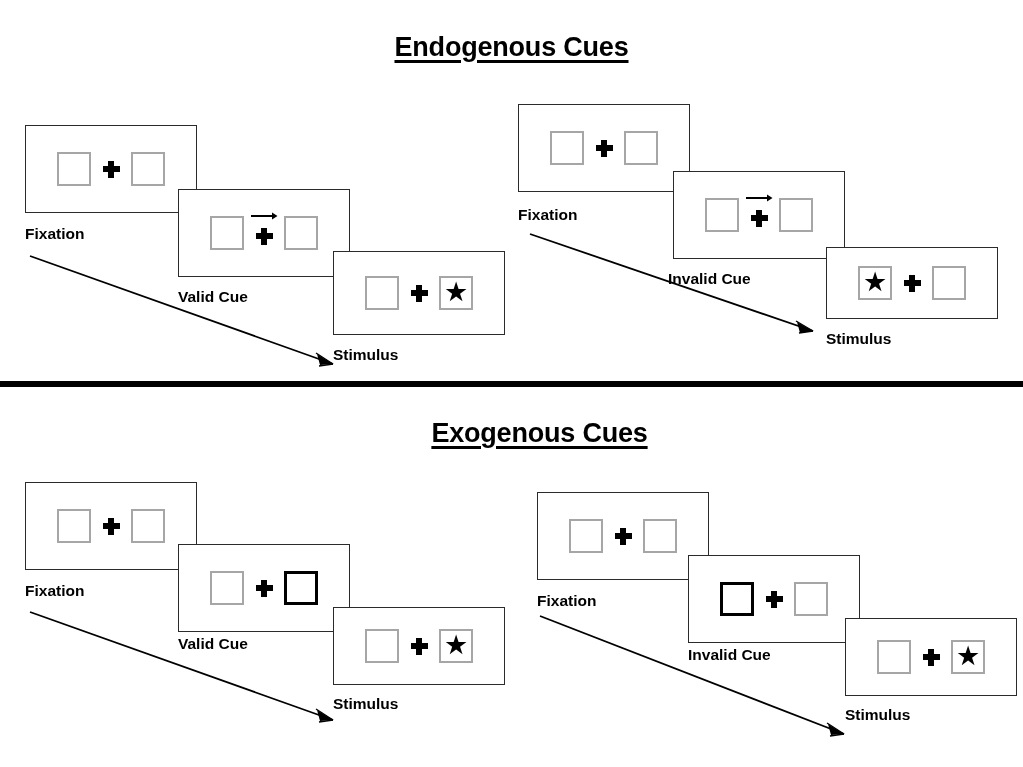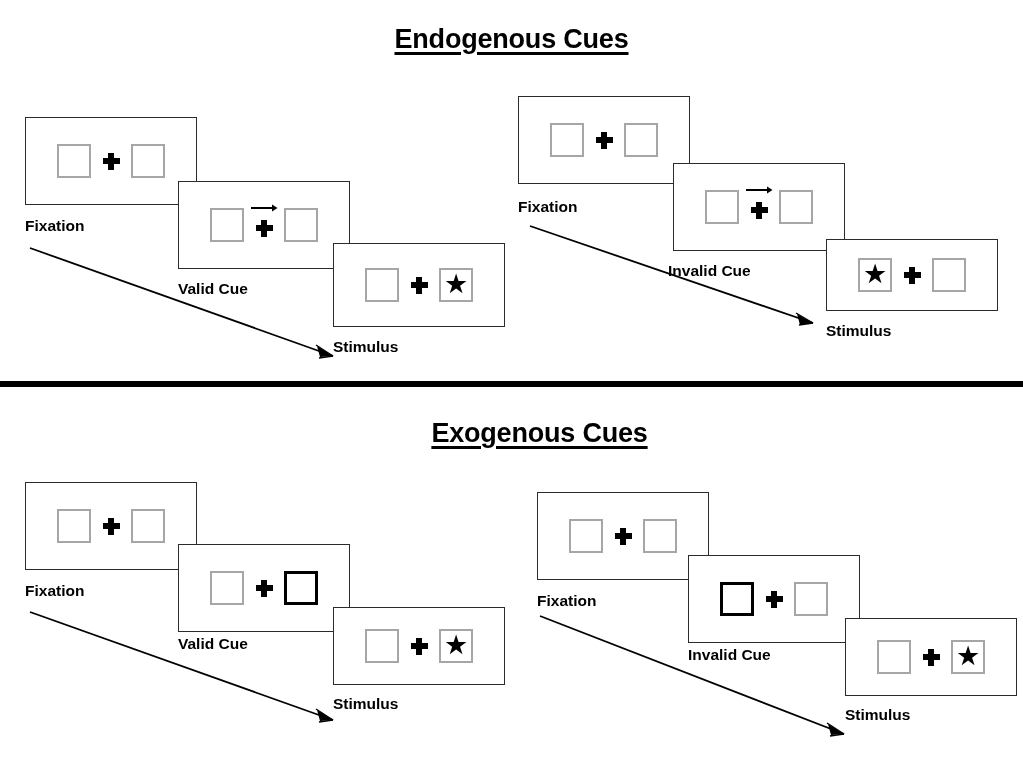--- a/index.html
+++ b/index.html
@@ -2,21 +2,21 @@
 <html><head>
 <meta charset="utf-8">
 <style>
   html,body{margin:0;padding:0;background:#ffffff;}
   body{
     width:1023px;height:767px;position:relative;overflow:hidden;
     font-family:"Liberation Sans","DejaVu Sans",sans-serif;
     color:#000;
   }
   .section{position:absolute;left:0;width:1023px;}
-  #section-endogenous{top:0;height:388px;}
+  #section-endogenous{top:8px;height:388px;}
   #section-exogenous{top:392px;height:375px;}
 
   .section-title{
     position:absolute;left:0;width:1023px;text-align:center;
     font-weight:bold;font-size:27px;letter-spacing:-0.2px;
     text-decoration:underline;text-underline-offset:4px;
     text-decoration-thickness:3px;
   }
   #endo-title{top:24px;}
   #exo-title{top:418px;}

